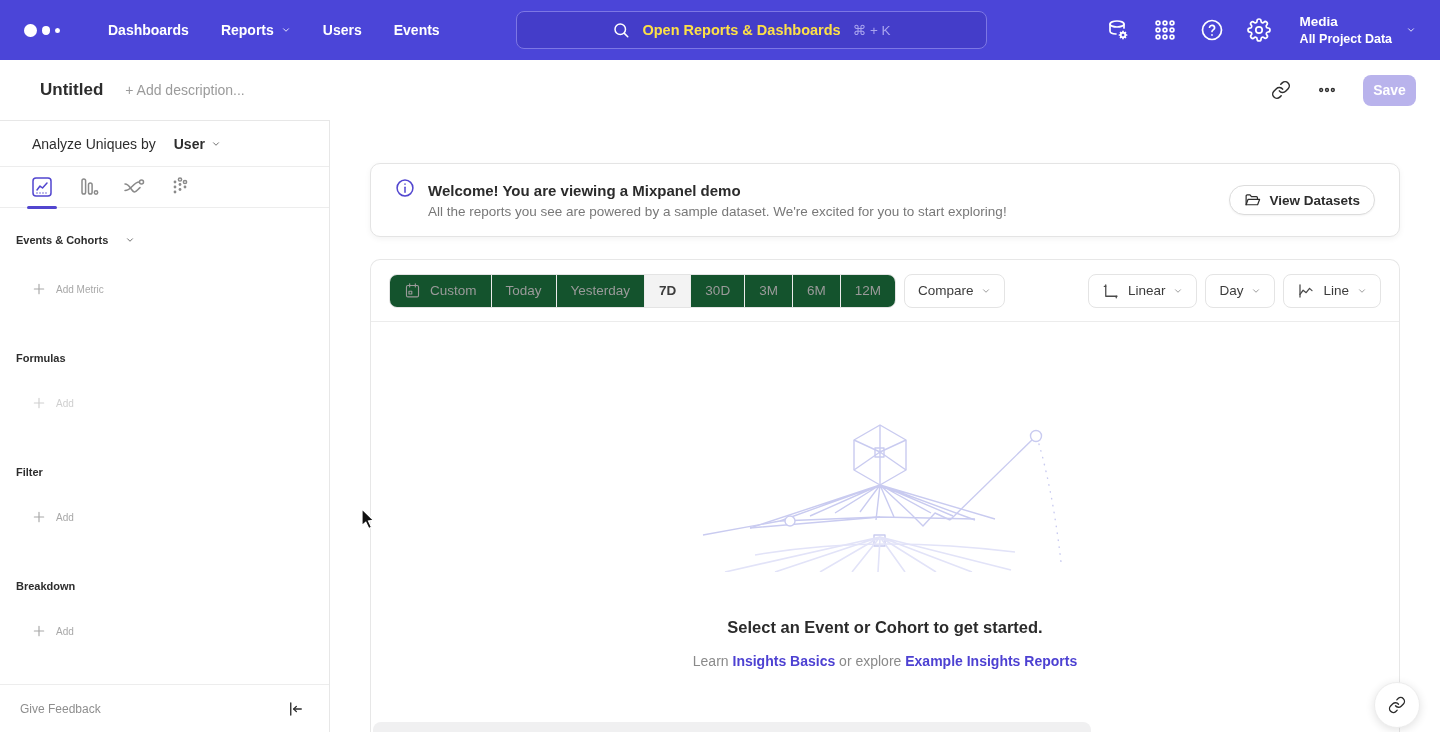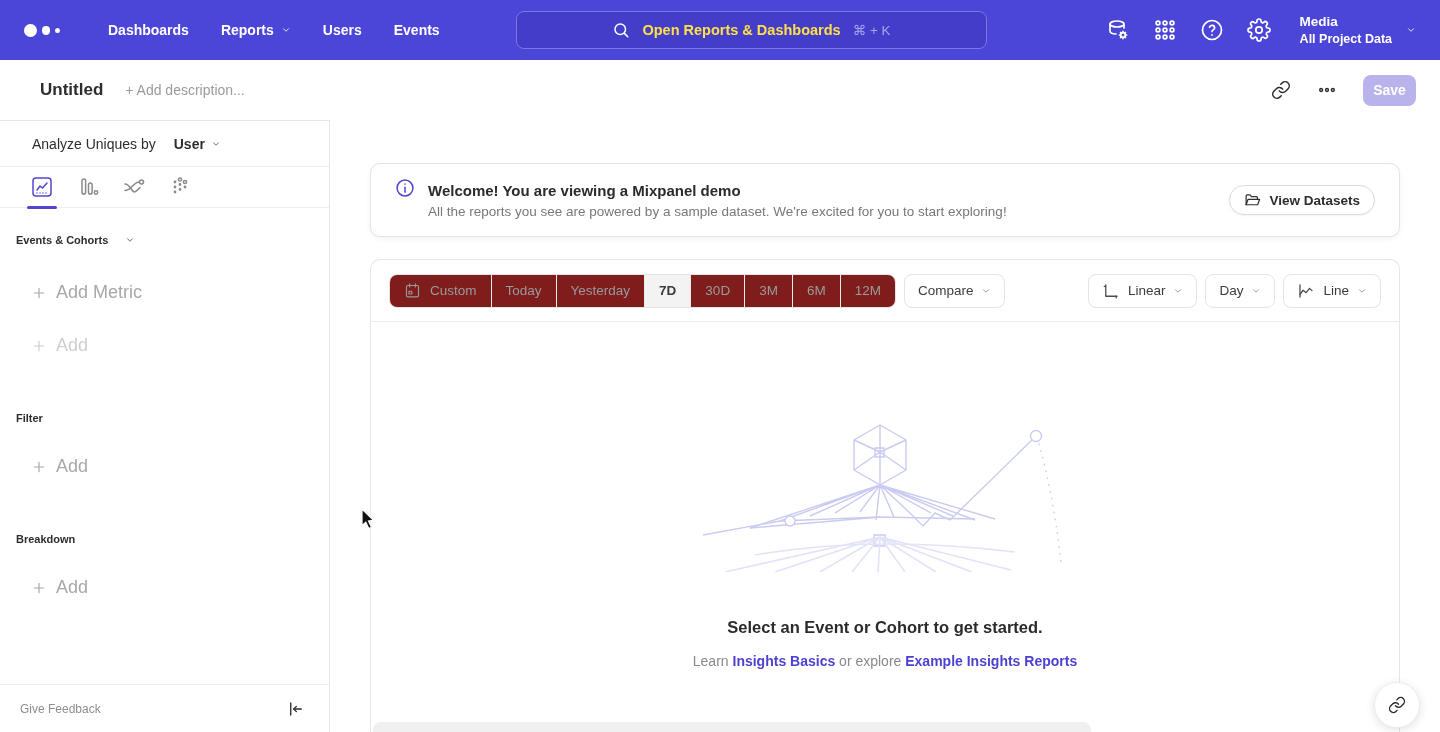--- a/index.html
+++ b/index.html
@@ -53,21 +53,21 @@
   .tabs-row { height:41px; display:flex; align-items:center; padding-left:30px; gap:22px;
     border-bottom:1px solid #ededed; position:relative; }
   .tab { width:24px; height:24px; color:#8a8a8a; cursor:pointer; position:relative; }
   .tab svg { width:24px; height:24px; stroke:currentColor; fill:none; stroke-width:1.5;
     stroke-linecap:round; stroke-linejoin:round; }
   .tab.active { color:#5246cf; }
   .tab.active::after { content:""; position:absolute; left:-3px; bottom:-10px; width:30px;
     height:3px; border-radius:2px; background:#5246cf; }
   .sb-header { margin-left:16px; font-size:11px; font-weight:700; color:#2d2d2d;
     display:flex; align-items:center; gap:17px; }
-  .sb-add { margin-left:32px; display:flex; align-items:center; gap:10px; font-size:18px;
+  .sb-add { margin-left:32px; display:flex; align-items:center; gap:10px; font-size:10px;
     cursor:pointer; }
   .sb-add svg { width:14px; height:14px; stroke:currentColor; stroke-width:2; fill:none;
     stroke-linecap:round; }
   .c-mid { color:#a8a8a8; }
   .c-light { color:#cfcfcf; }
   .sb-footer { position:absolute; left:0; right:0; bottom:0; height:48px;
     border-top:1px solid #ededed; display:flex; align-items:center; padding:0 24px 0 20px; }
   .sb-footer .fb { font-size:12px; color:#8e8e8e; cursor:pointer; }
   .collapse-ic { margin-left:auto; width:18px; height:18px; color:#2d2d2d; cursor:pointer; }
   .collapse-ic svg { width:18px; height:18px; stroke:currentColor; fill:none; stroke-width:1.8;
@@ -90,21 +90,21 @@
     stroke-linecap:round; stroke-linejoin:round; }
 
   .report-card { flex:1; margin:22px 40px 0 40px; border:1px solid #e7e7e7; border-bottom:none;
     border-radius:10px 10px 0 0; position:relative; display:flex; flex-direction:column;
     background:#fff; }
   .toolbar { height:62px; display:flex; align-items:center; padding:0 18px;
     border-bottom:1px solid #ececec; }
   .seg { display:flex; height:34px; border:1px solid #e4e4e4; border-radius:8px;
     overflow:hidden; background:#fff; }
   .seg-item { display:flex; align-items:center; gap:9px; padding:0 14px; font-size:13.5px;
-    color:#9a9a9a; border:none; border-left:1px solid #ececec; background:#7f1d1d;
+    color:#9a9a9a; border:none; border-left:1px solid #ececec; background:#14532d;
     font-family:inherit; cursor:pointer; }
   .seg-item:first-child { border-left:none; }
   .seg-item.active { background:#f3f3f3; color:#3c3c3c; font-weight:700; }
   .seg-item svg { width:17px; height:17px; stroke:#9a9a9a; fill:none; stroke-width:1.6;
     stroke-linecap:round; stroke-linejoin:round; }
   .tbtn { display:flex; align-items:center; gap:8px; height:34px; padding:0 13px;
     border:1px solid #e4e4e4; border-radius:8px; background:#fff; font-size:13.5px;
     color:#3c3c3c; font-family:inherit; cursor:pointer; }
   .tbtn svg.ic { width:18px; height:18px; stroke:#4a4a4a; fill:none; stroke-width:1.7;
     stroke-linecap:round; stroke-linejoin:round; }
@@ -283,20 +283,23 @@
         <path d="M6 9l6 6 6-6"></path>
       </svg>
   </div>
   <div class="sb-add c-mid" style="margin-top:36px">
     <svg viewBox="0 0 24 24">
         <path d="M12 4v16M4 12h16"></path>
       </svg>
     <span>Add Metric</span>
   </div>
 
+  <div class="sb-header" style="padding-top:56px">
+    <span>Formulas</span>
+  </div>
   <div class="sb-add c-light" style="margin-top:32px">
     <svg viewBox="0 0 24 24">
         <path d="M12 4v16M4 12h16"></path>
       </svg>
     <span>Add</span>
   </div>
 
   <div class="sb-header" style="padding-top:56px">
     <span>Filter</span>
   </div>

